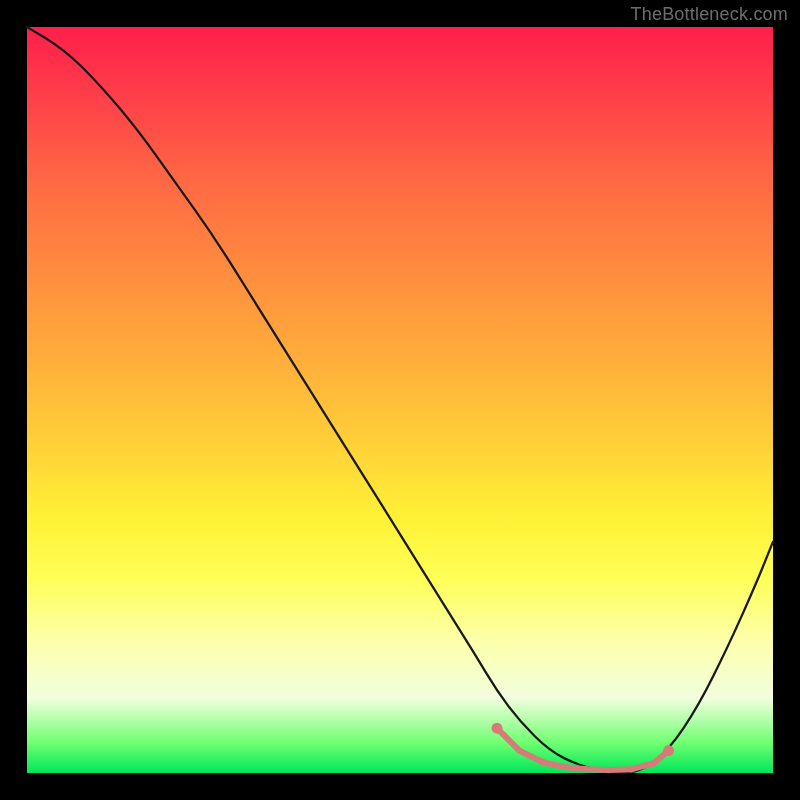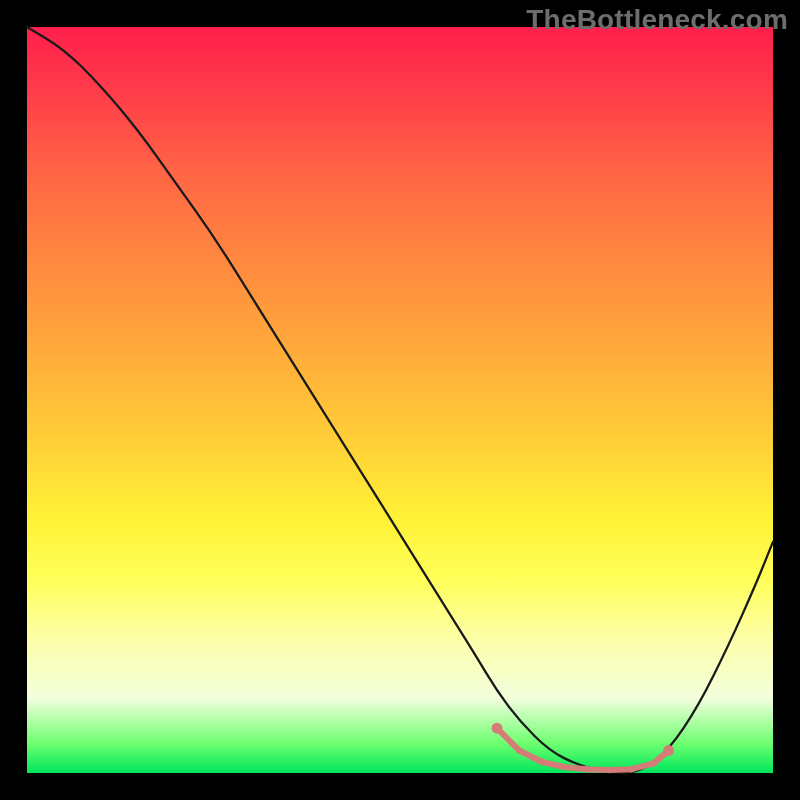--- a/index.html
+++ b/index.html
@@ -38,22 +38,22 @@
       #f2fedd 90%,
       #6eff70 96%,
       #00e65a 100%
     );
   }
   .watermark {
     position: absolute;
     top: 4px;
     right: 12px;
     color: #6d6d6d;
-    font-size: 28px;
-    font-weight: 700;
+    font-size: 18px;
+    font-weight: 400;
     letter-spacing: 0.2px;
     user-select: none;
   }
   svg.curve {
     position: absolute;
     left: 0;
     top: 0;
     width: 746px;
     height: 746px;
     overflow: visible;

